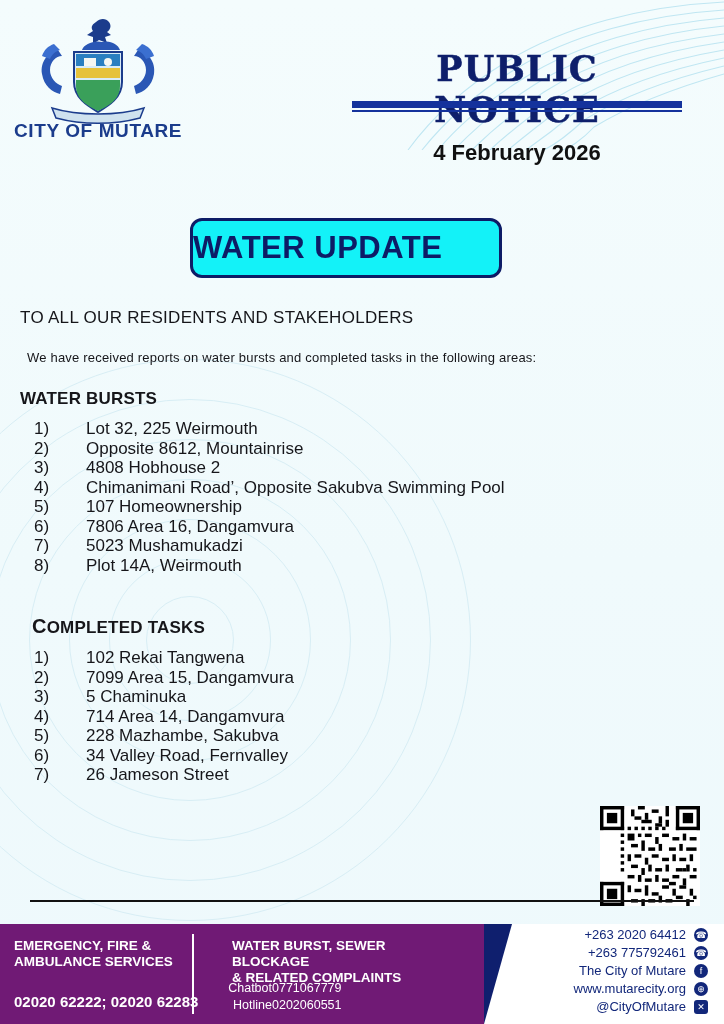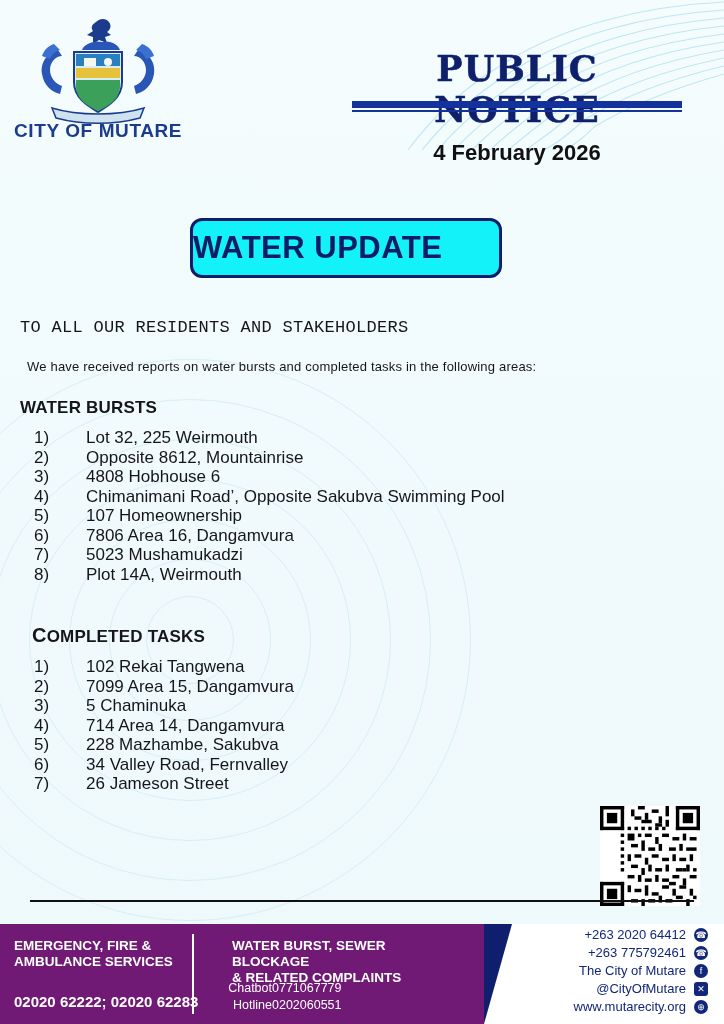--- a/index.html
+++ b/index.html
@@ -138,22 +138,21 @@
   .body-text {
     position: absolute;
     left: 20px;
     top: 300px;
     width: 684px;
     color: #16161a;
   }
   .intro-1 {
     font-size: 17px;
     letter-spacing: 0.3px;
-    margin: 18px 0 22px 0;
-    font-family: Liberation Mono, monospace;
+    margin: 8px 0 22px 0;
   }
   .intro-2 {
     font-size: 13px;
     letter-spacing: 0.2px;
     margin: 0 0 24px 7px;
   }
   .section-head {
     font-size: 17px;
     font-weight: bold;
     margin: 0 0 10px 0;
@@ -388,21 +387,21 @@
         <li>
           <span class="num">1)</span>
           <span class="txt">Lot 32, 225 Weirmouth</span>
         </li>
         <li>
           <span class="num">2)</span>
           <span class="txt">Opposite 8612, Mountainrise</span>
         </li>
         <li>
           <span class="num">3)</span>
-          <span class="txt">4808 Hobhouse 6</span>
+          <span class="txt">4808 Hobhouse 2</span>
         </li>
         <li>
           <span class="num">4)</span>
           <span class="txt">Chimanimani Road’, Opposite Sakubva Swimming Pool</span>
         </li>
         <li>
           <span class="num">5)</span>
           <span class="txt">107 Homeownership</span>
         </li>
         <li>
@@ -585,23 +584,23 @@
         </div>
         <div class="fr-line">
           <span>+263 775792461</span>
           <span class="fr-ico">☎</span>
         </div>
         <div class="fr-line">
           <span>The City of Mutare</span>
           <span class="fr-ico">f</span>
         </div>
         <div class="fr-line">
+          <span>www.mutarecity.org</span>
+          <span class="fr-ico">⊕</span>
+        </div>
+        <div class="fr-line">
           <span>@CityOfMutare</span>
           <span class="fr-ico sq">✕</span>
         </div>
-        <div class="fr-line">
-          <span>www.mutarecity.org</span>
-          <span class="fr-ico">⊕</span>
-        </div>
       </div>
   </div>
 
 </div>
 
 </body></html>

